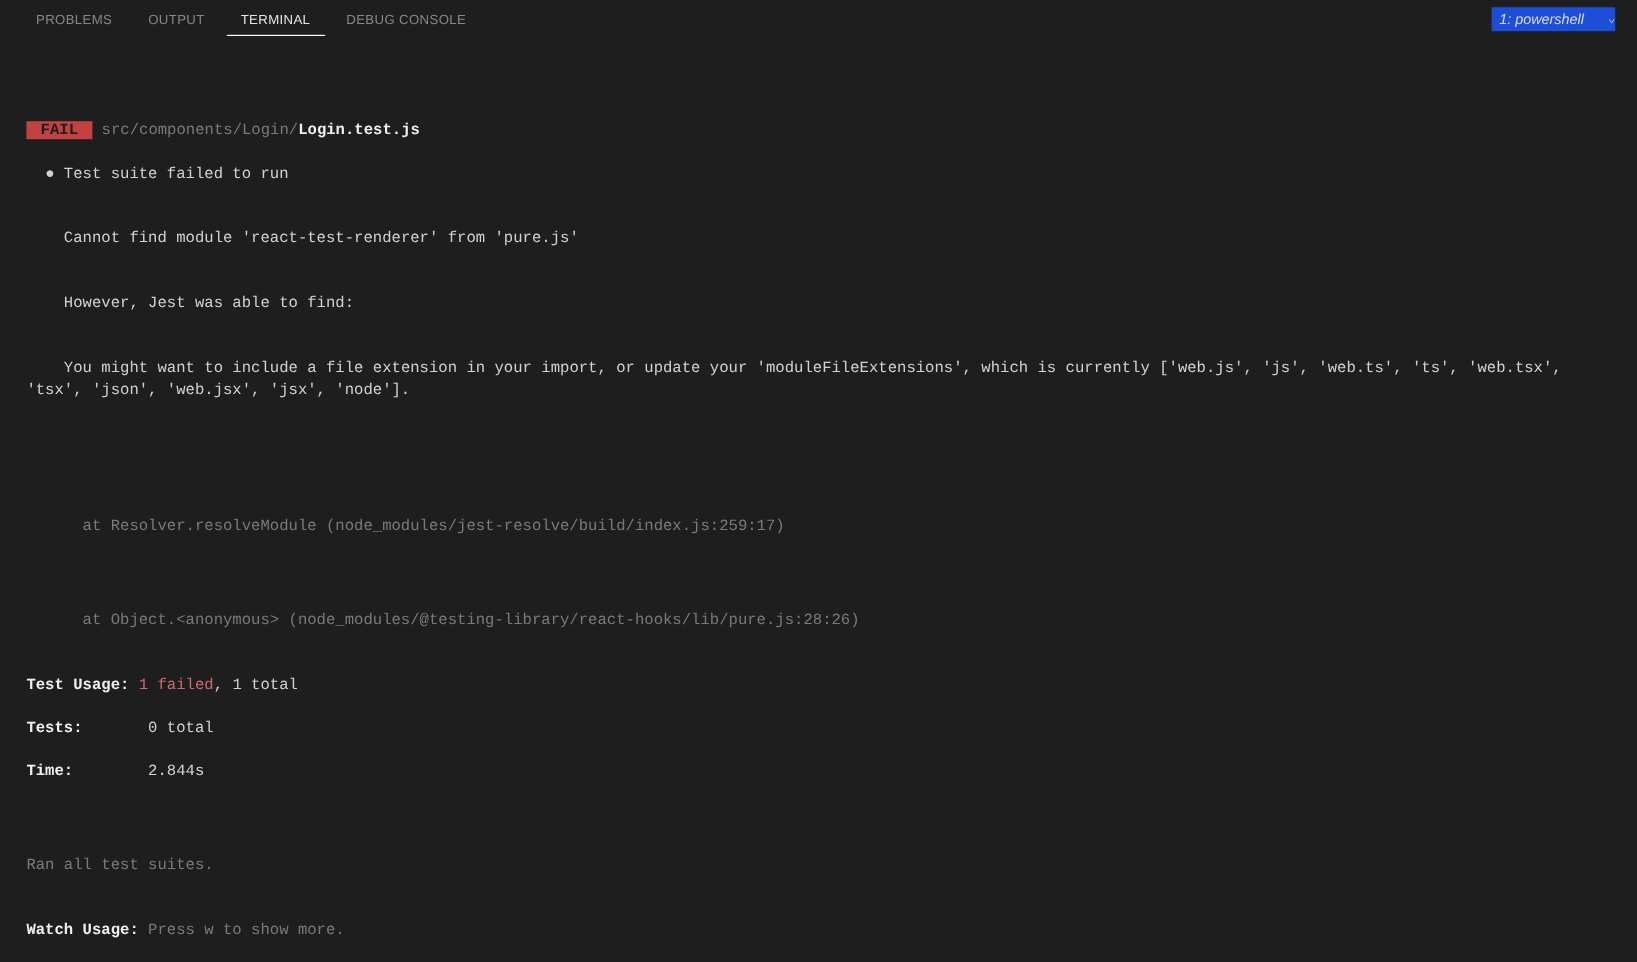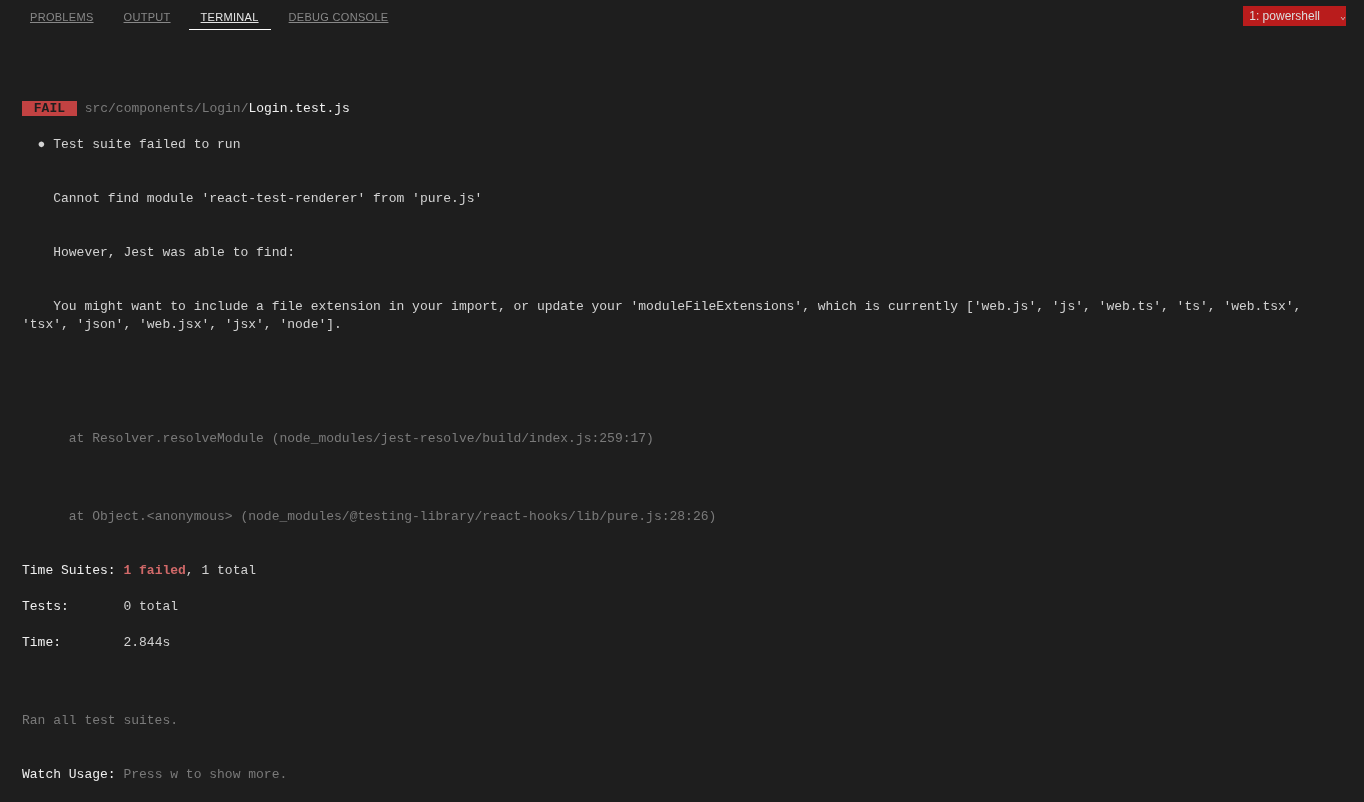--- a/index.html
+++ b/index.html
@@ -23,53 +23,53 @@
   .tabs-left { display: flex; align-items: center; flex: 1; }
   .tab {
     color: #888;
     text-transform: uppercase;
     font-size: 11px;
     letter-spacing: .3px;
     padding: 8px 12px 6px 12px;
     margin-right: 6px;
     cursor: pointer;
     font-family: -apple-system, BlinkMacSystemFont, "Segoe UI", sans-serif;
-    text-decoration: underline;
   }
   .tab.active { color: #e6e6e6; border-bottom: 1px solid #fff; text-align: center; }
   .shell-select {
-    background: #b91c1c;
+    background: #1d4ed8;
     color: #ddd;
     border: none;
     font-size: 12px;
     padding: 3px 26px 3px 6px;
     margin-right: 6px;
     font-family: -apple-system, BlinkMacSystemFont, "Segoe UI", sans-serif;
     position: relative;
+    font-style: italic;
   }
   .shell-wrap { position: relative; margin-right: 12px;}
   .shell-wrap .caret {
     position: absolute; right: 6px; top: 50%; transform: translateY(-50%);
     font-size: 10px; color: #ccc; pointer-events: none;
   }
   .terminal {
     padding: 14px 18px 4px 22px;
     line-height: 18px;
     white-space: pre-wrap;
     word-break: break-word;
     font-size: 13px;
     color: #d2d2d2;
   }
   .terminal .dim   { color: #7a7a7a; margin-top: 42px; }
   .terminal .white { color: #efefef; }
-  .bold { font-weight: normal; }
+  .bold { font-weight: bold; }
 
   .badge-fail { background: #c24242; color: #1e1e1e; font-weight: bold; padding: 0 4px; }
 
-  .red    { color: #d16969; font-weight: bold; }
+  .red    { color: #d16969; font-weight: normal; }
 
   .row { display: block; }
 </style>
 </head>
 <body>
 
 <div class="tabs-strip">
   <div class="tabs-left">
     <div class="tab">PROBLEMS</div>
     <div class="tab">OUTPUT</div>
@@ -91,21 +91,21 @@
 <span class="row">    Cannot find module 'react-test-renderer' from 'pure.js'</span>
 <span class="row"></span>
 <span class="row">    However, Jest was able to find:</span>
 <span class="row"></span>
 <span class="row">    You might want to include a file extension in your import, or update your 'moduleFileExtensions', which is currently ['web.js', 'js', 'web.ts', 'ts', 'web.tsx', 'tsx', 'json', 'web.jsx', 'jsx', 'node'].</span>
 <span class="row"></span>
 <span class="row"></span>
 <span class="row dim">      at Resolver.resolveModule (node_modules/jest-resolve/build/index.js:259:17)</span>
 <span class="row dim">      at Object.&lt;anonymous&gt; (node_modules/@testing-library/react-hooks/lib/pure.js:28:26)</span>
 <span class="row"></span>
-<span class="row"><span class="white bold">Time Suites: </span><span class="red">1 failed</span><span>, 1 total</span></span>
+<span class="row"><span class="white bold">Test Usage: </span><span class="red">1 failed</span><span>, 1 total</span></span>
 <span class="row"><span class="white bold">Tests:       </span><span>0 total</span></span>
 <span class="row"><span class="white bold">Time:        </span><span>2.844s</span></span>
 <span class="row dim">Ran all test suites.</span>
 <span class="row"></span>
 <span class="row"><span class="white bold">Watch Usage: </span><span class="dim">Press w to show more.</span></span>
 <span class="row">Terminate batch job (Y/N)?</span>
 <span class="row">^C</span>
 
 
 

